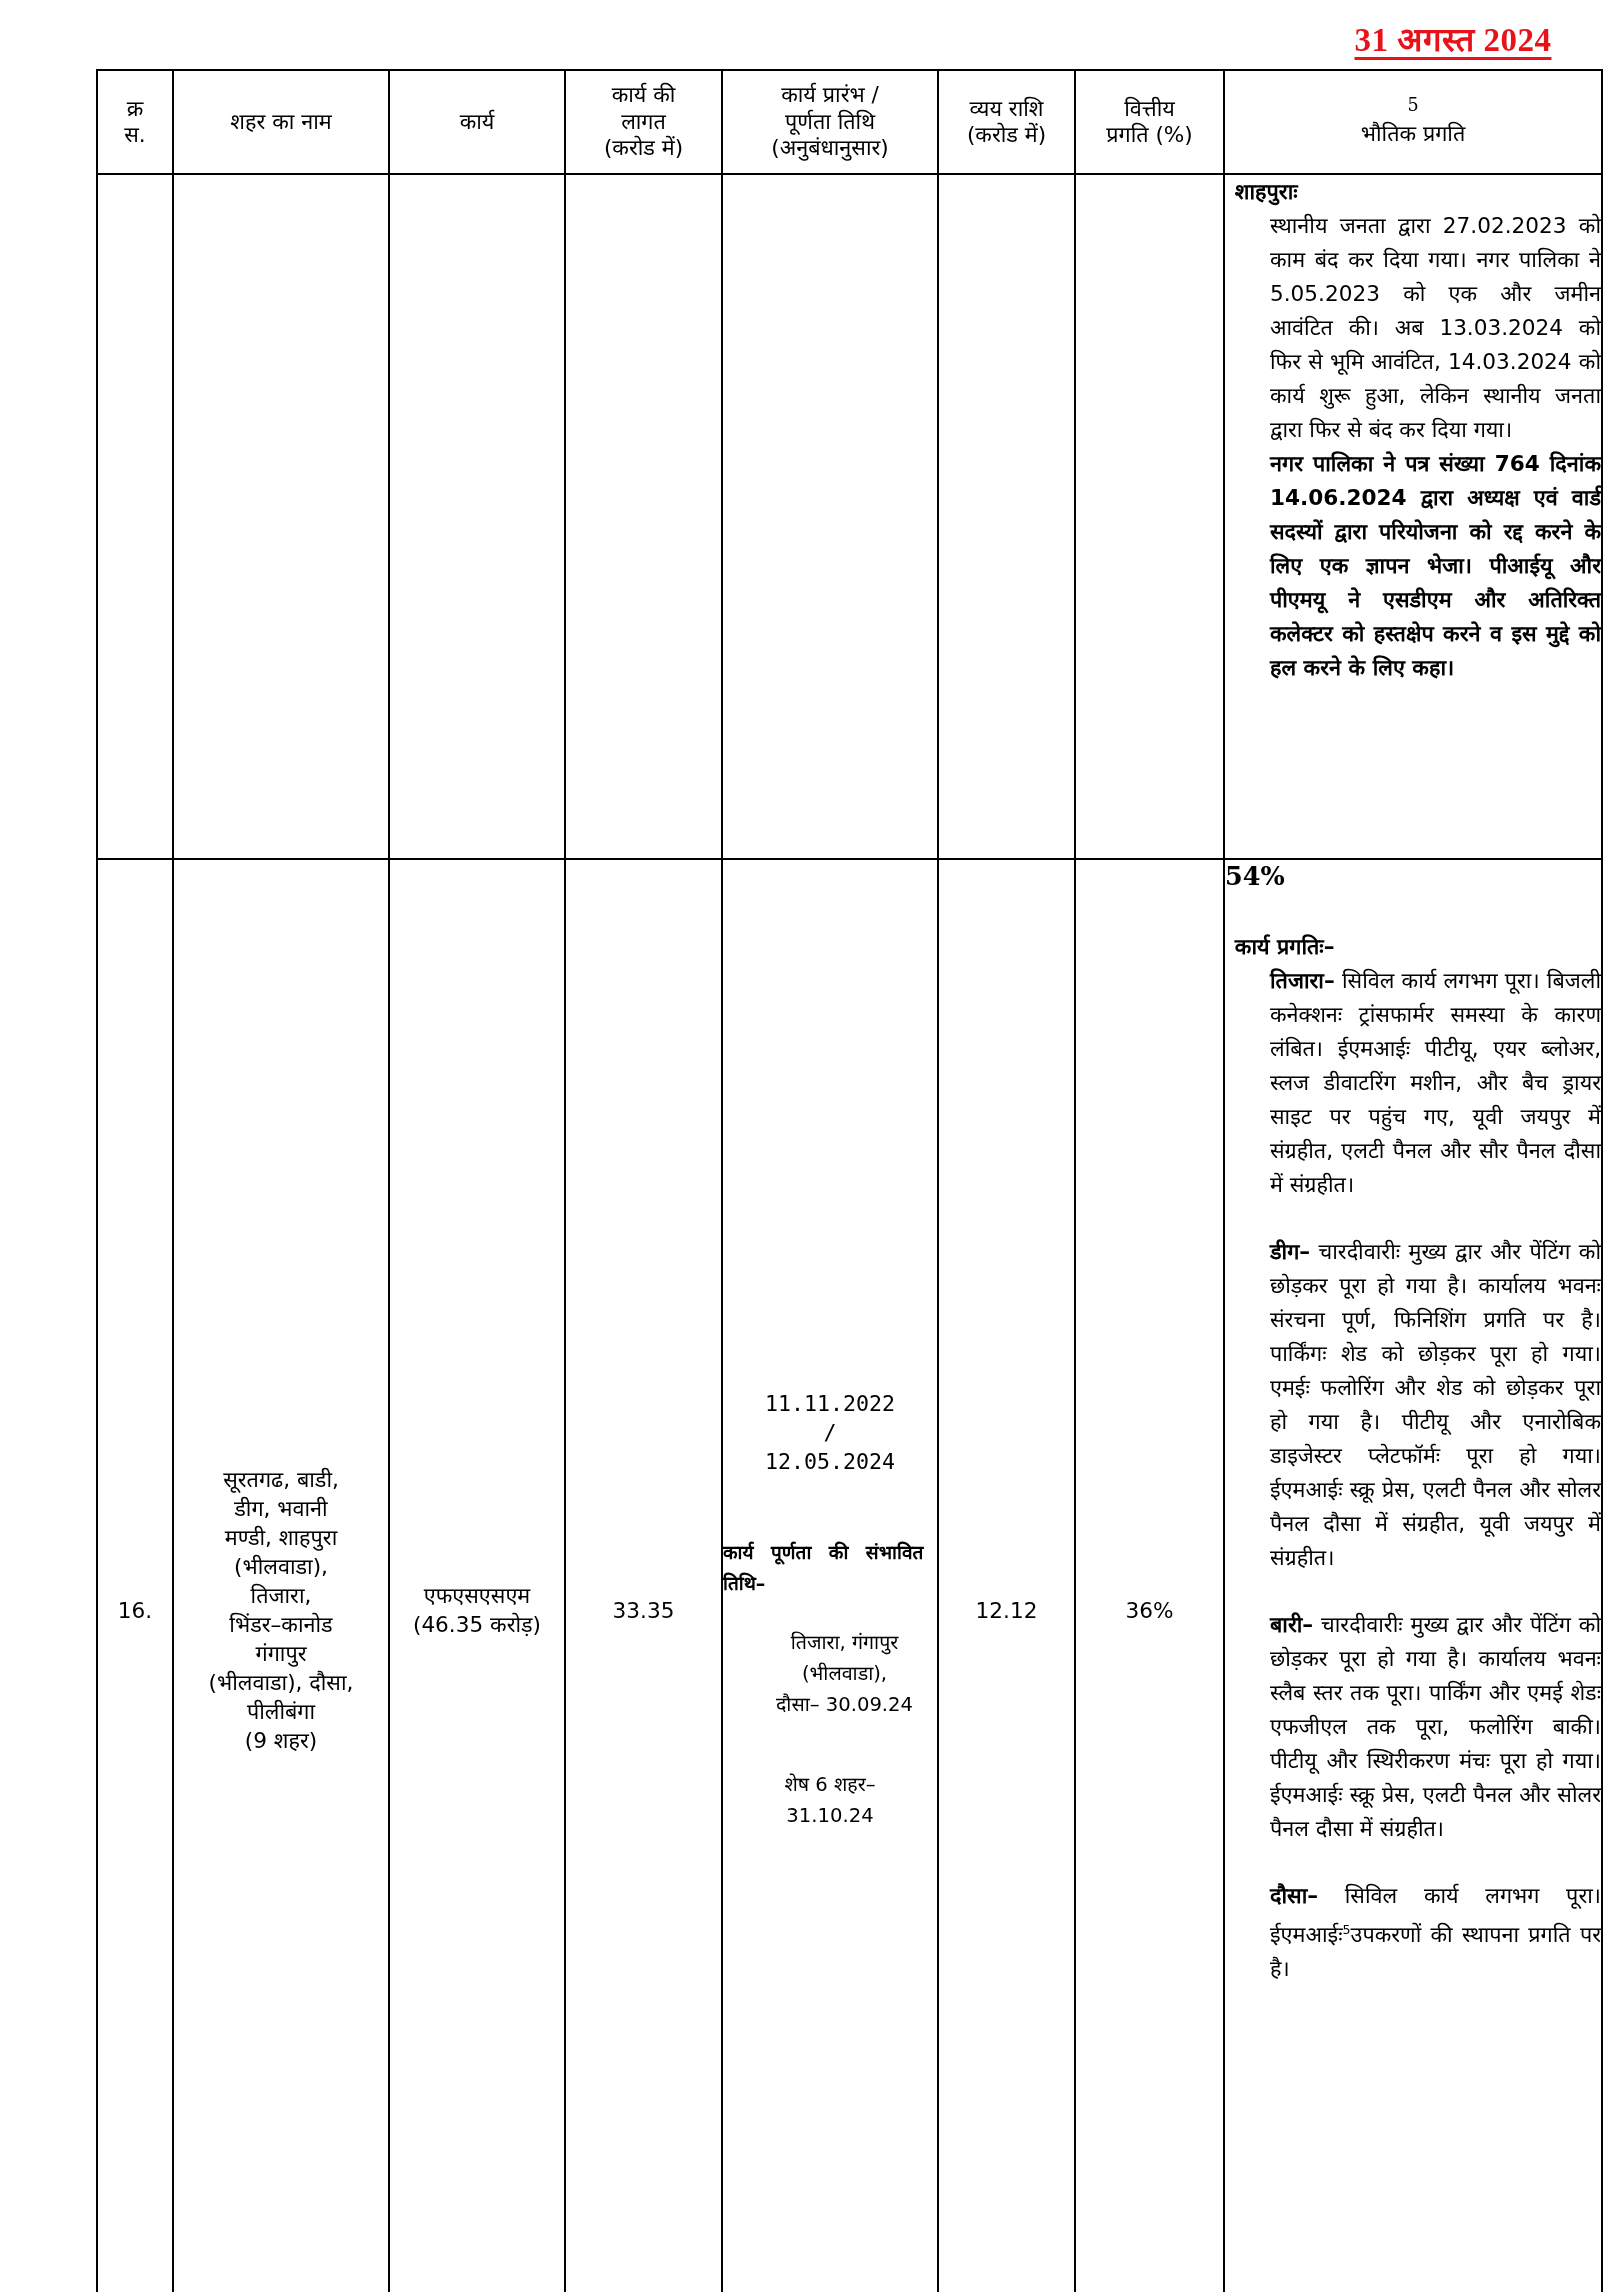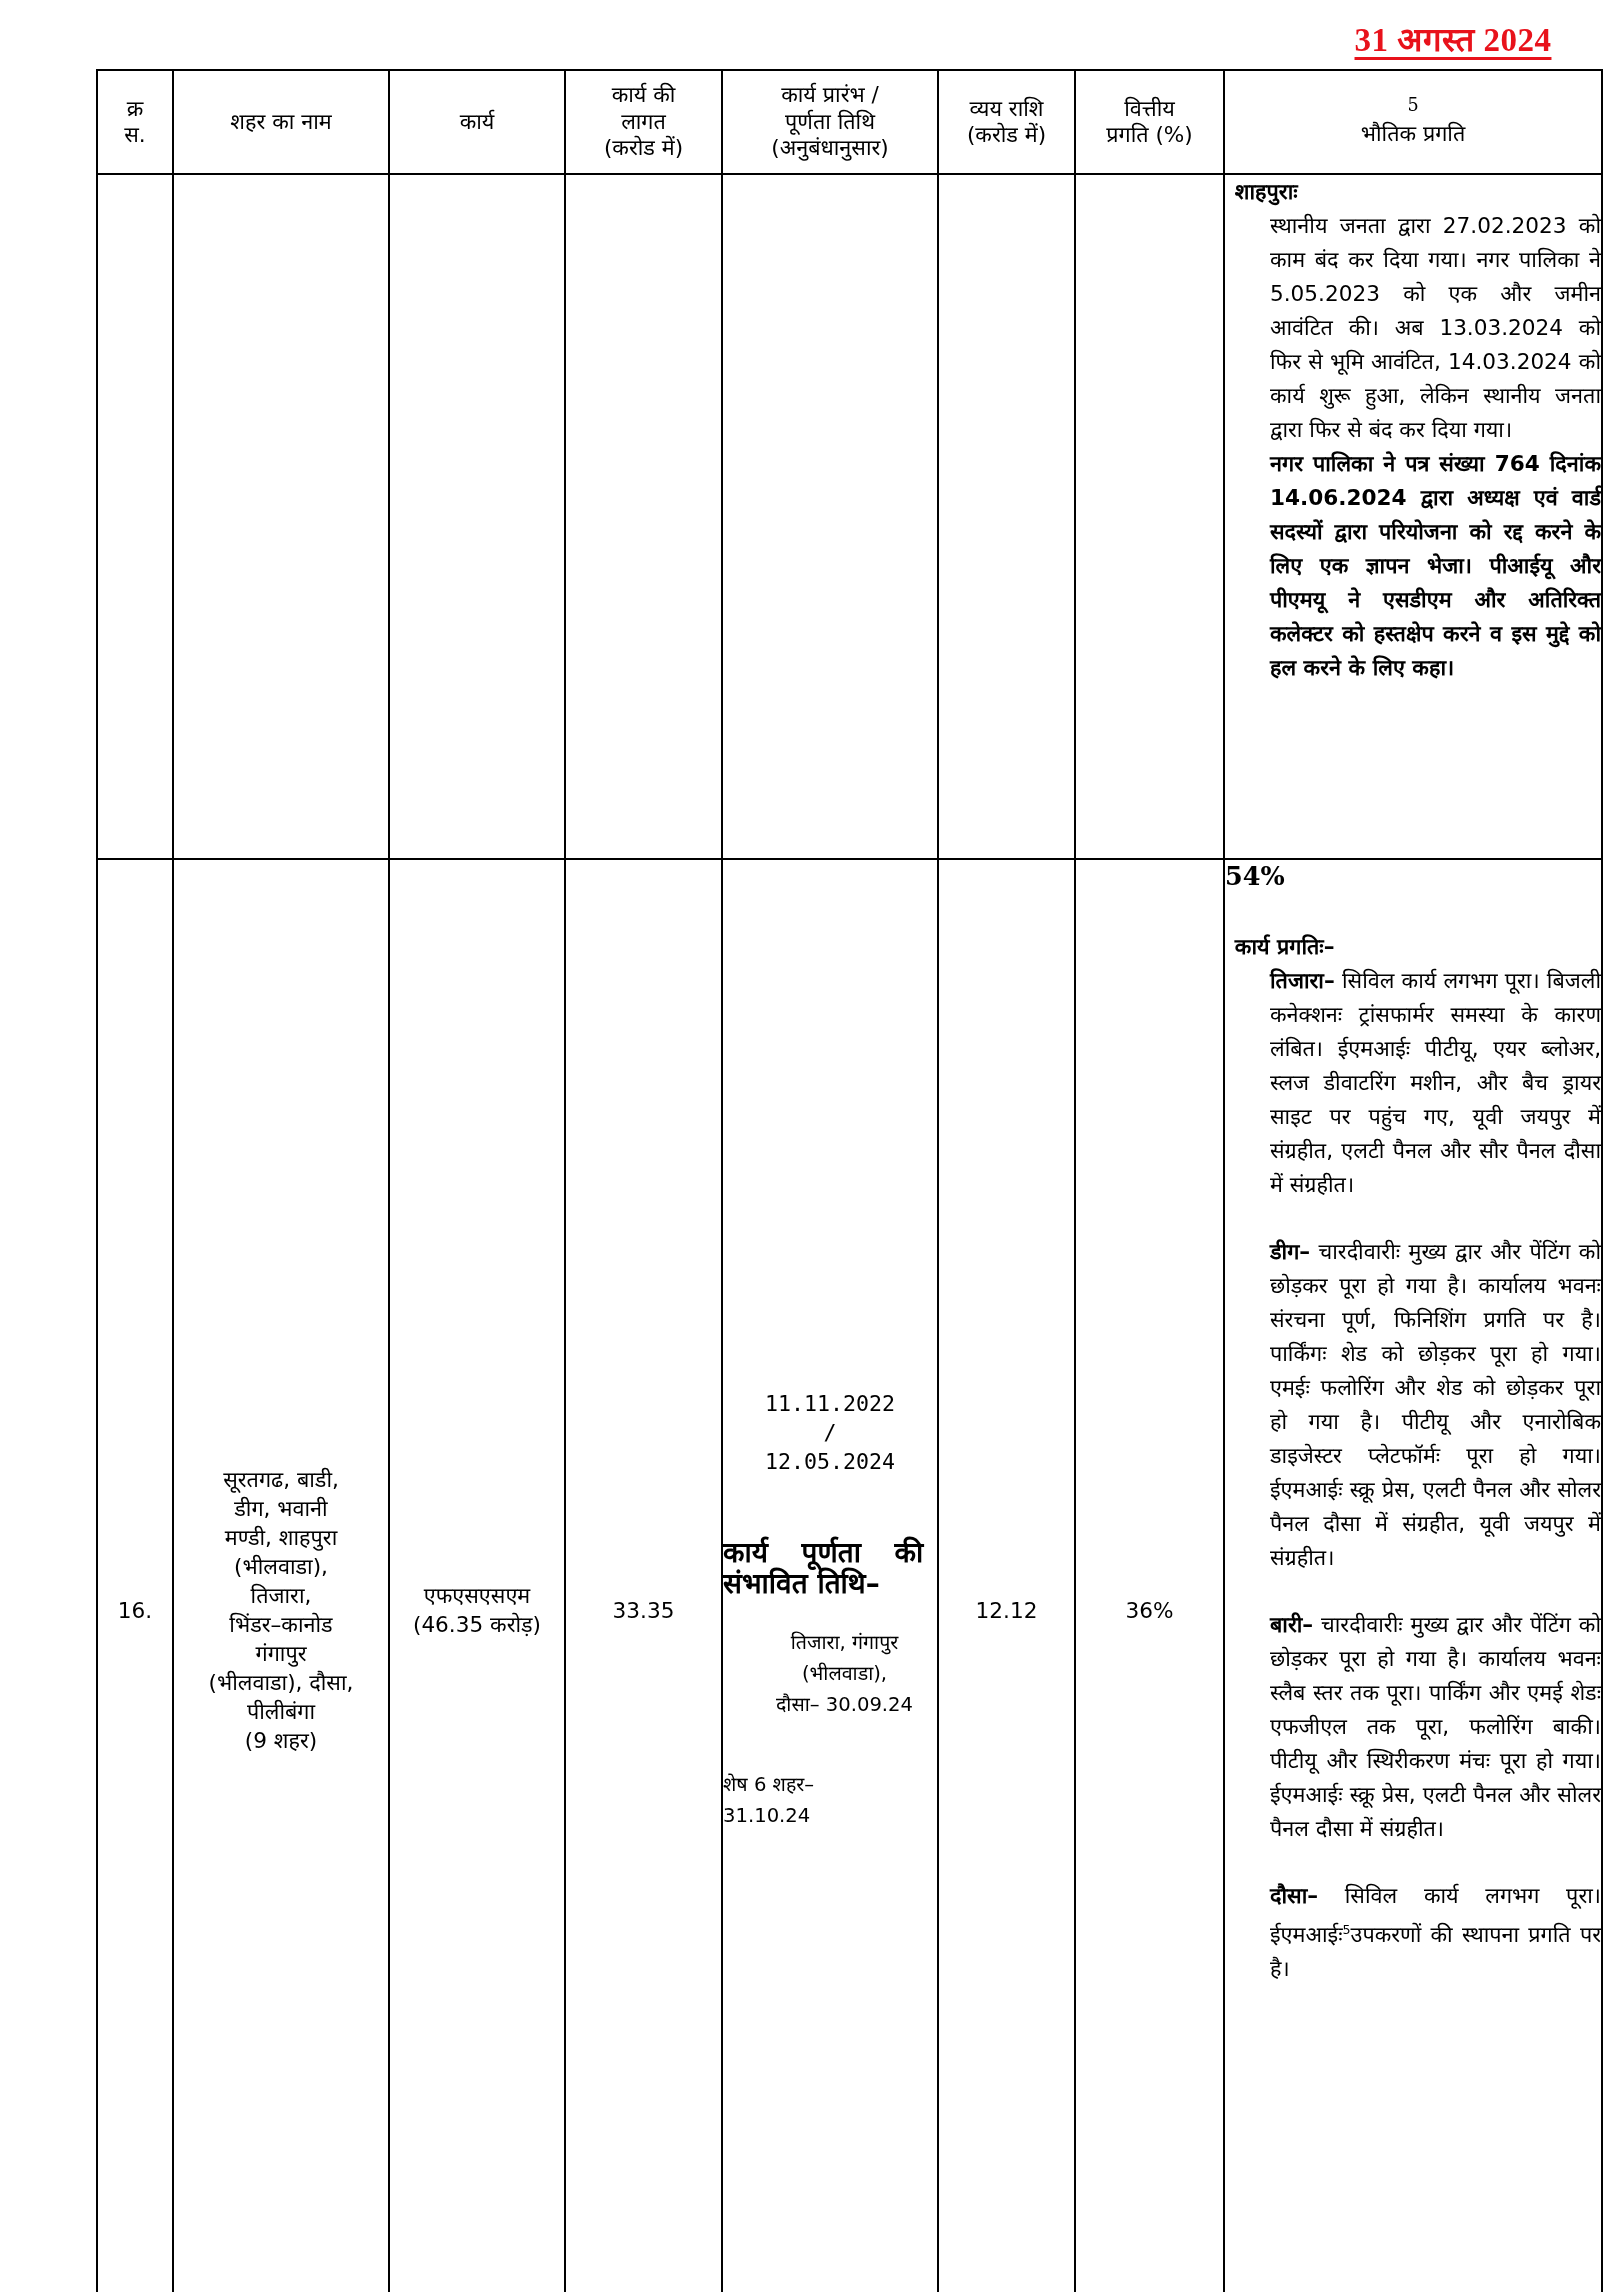--- a/index.html
+++ b/index.html
@@ -29,23 +29,23 @@
     font-family: "DejaVu Sans", sans-serif;
     border-radius: 32px;
   }
   .phys p { margin: 0; padding-left: 45px; }
   .phys .b { font-weight: bold; }
   .phys .head-b { font-weight: bold; display: block; margin-left: 9.8px; }
   .phys .gap { height: 33px; }
   .pct-big { text-align: left; font-weight: bold; font-family: "DejaVu Serif", serif; font-size: 25.5px; line-height: 33px; margin-bottom: 37px; }
   .dates { text-align: center; font-size: 21.6px; line-height: 29px; }
   .dates .block1 { margin-top: 0; font-family: "DejaVu Sans Mono", "DejaVu Sans", sans-serif; }
-  .sub-head { font-weight: bold; text-align: justify; font-size: 28px; line-height: 31px; margin-top: 61px; padding-right: 13.7px; }
+  .sub-head { font-weight: bold; text-align: justify; font-size: 19px; line-height: 31px; margin-top: 61px; padding-right: 13.7px; }
   .sub-list { font-size: 19.6px; line-height: 31px; text-align: center; padding-left: 29px; margin-top: 27.4px; }
-  .sub-list2 { font-size: 19.6px; line-height: 31px; text-align: left; margin-top: 49px; }
+  .sub-list2 { font-size: 19.6px; line-height: 31px; text-align: center; margin-top: 49px; }
   .row1 td { height: 683px; }
   .row2 td { height: 1500px; }
   sup { font-size: 12.7px; }
 </style>
 </head>
 <body>
 
 <div class="date-stamp">31 अगस्त 2024</div>
 
 <table class="main">

